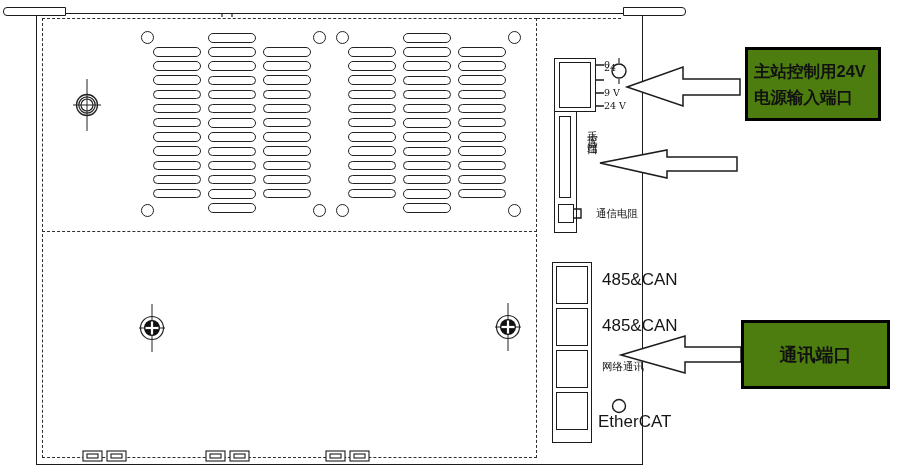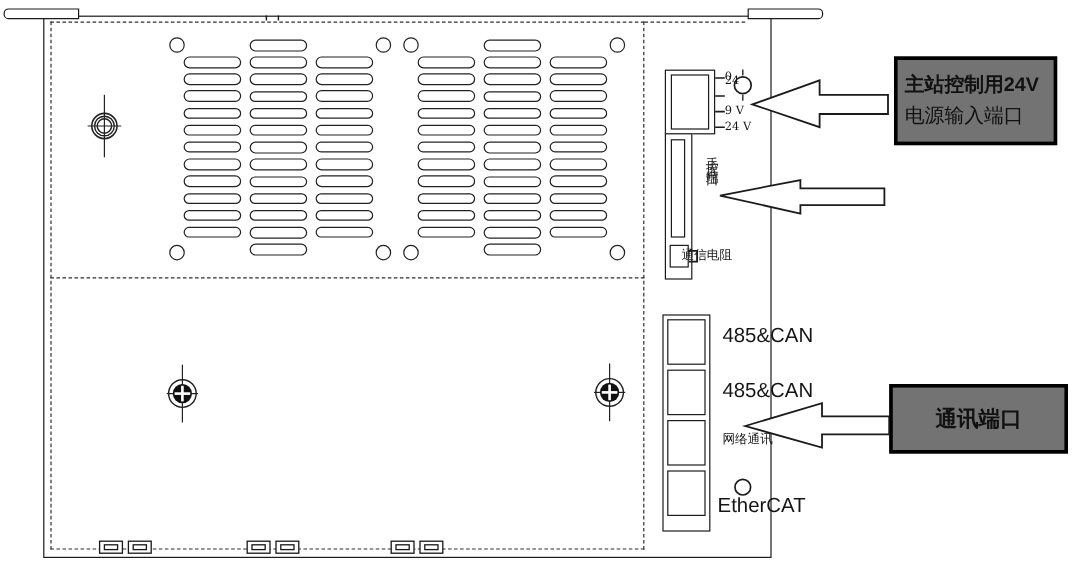--- a/index.html
+++ b/index.html
@@ -24,21 +24,21 @@
   .conn2{border:1.8px solid #1b1b1b;background:#fff;}
   
   .pin{font-family:"DejaVu Serif",serif;font-size:9.5px;line-height:10px;white-space:pre;color:#151515;}
   .side-label{font-size:17px;line-height:12px;color:#151515;text-align:right;}
   .cjk-small{font-size:10.5px;line-height:12px;color:#151515;}
   .vtext{
     writing-mode:vertical-rl;text-orientation:upright;letter-spacing:4px;
     font-size:10.5px;color:#151515;
   }
   
-  .callout{border:3px solid #000;background:#737373;display:flex;flex-direction:column;justify-content:center;}
+  .callout{border:3px solid #000;background:#4d7c0f;display:flex;flex-direction:column;justify-content:center;}
   .callout .l1{font-weight:700;}
   .co-power{padding-left:6px;gap:4px;}
   .co-power .l1,.co-power .l2{font-size:16.5px;font-weight:700;line-height:1.35;}
   .co-hand{align-items:center;border-width:3.5px;}
   .co-hand .l1{font-size:18.5px;}
   .co-comm{align-items:center;gap:3px;}
   .co-comm .l1{font-size:18px;}
   .co-comm .l2{font-size:12px;font-weight:700;}
   svg{position:absolute;left:0;top:0;pointer-events:none;}
 </style>
@@ -158,21 +158,21 @@
   <div class="abs conn2" style="left:556px;top:266px;width:32px;height:38px;"></div>
   <div class="abs conn2" style="left:556px;top:308px;width:32px;height:38px;"></div>
   <div class="abs conn2" style="left:556px;top:350px;width:32px;height:38px;"></div>
   <div class="abs conn2" style="left:556px;top:392px;width:32px;height:38px;"></div>
 
   <div class="abs pin" style="left:604px;top:60px;">0</div>
   <div class="abs pin" style="left:604px;top:63px;">24</div>
   <div class="abs pin" style="left:604px;top:88px;">9 V</div>
   <div class="abs pin" style="left:604px;top:101px;">24 V</div>
   <div class="abs vtext" style="left:586px;top:122px;height:80px;">手控器端口</div>
-  <div class="abs cjk-small" style="left:556px;top:207px;padding-left:12px;">通信电阻</div>
+  <div class="abs cjk-small" style="left:584px;top:207px;padding-left:12px;">通信电阻</div>
   <div class="abs side-label" style="left:602px;top:274px;">485&amp;CAN</div>
   <div class="abs side-label" style="left:602px;top:320px;">485&amp;CAN</div>
   <div class="abs cjk-small" style="left:602px;top:361px;font-family:Liberation Mono, monospace;">网络通讯</div>
   <div class="abs side-label" style="left:598px;top:416px;">EtherCAT</div>
 
   <svg width="900" height="472" viewBox="0 0 900 472">
 
     <path d="M222 13 V17 M232 13 V17" stroke="#1b1b1b" stroke-width="1.2" fill="none"></path>
 
     <g stroke="#222" fill="none">
@@ -226,19 +226,19 @@
         <rect x="354" y="454" width="11" height="4"></rect>
     </g>
 
     <path d="M627 87 L683 67 V79 H740 V95 H683 V106 Z" fill="#fff" stroke="#1b1b1b" stroke-width="1.5"></path>
     <path d="M600 163 L667 150 V157 H737 V171 H667 V178 Z" fill="#fff" stroke="#1b1b1b" stroke-width="1.5"></path>
     <path d="M621 355 L685 336 V347 H741 V362 H685 V373 Z" fill="#fff" stroke="#1b1b1b" stroke-width="1.5"></path>
   </svg>
 
   <div class="abs callout co-power" style="left:745px;top:47px;width:136px;height:74px;">
     <div class="l1">主站控制用24V</div>
-    <div class="l2" style="font-weight:400;">电源输入端口</div>
-  </div>
-  <div class="abs callout co-comm" style="left:741px;top:320px;width:149px;height:58px;">
+    <div class="l2" style="font-weight:700;">电源输入端口</div>
+  </div>
+  <div class="abs callout co-comm" style="left:741px;top:320px;width:149px;height:69px;">
     <div class="l1">通讯端口</div>
   </div>
 
 </div>
 
 </body></html>

